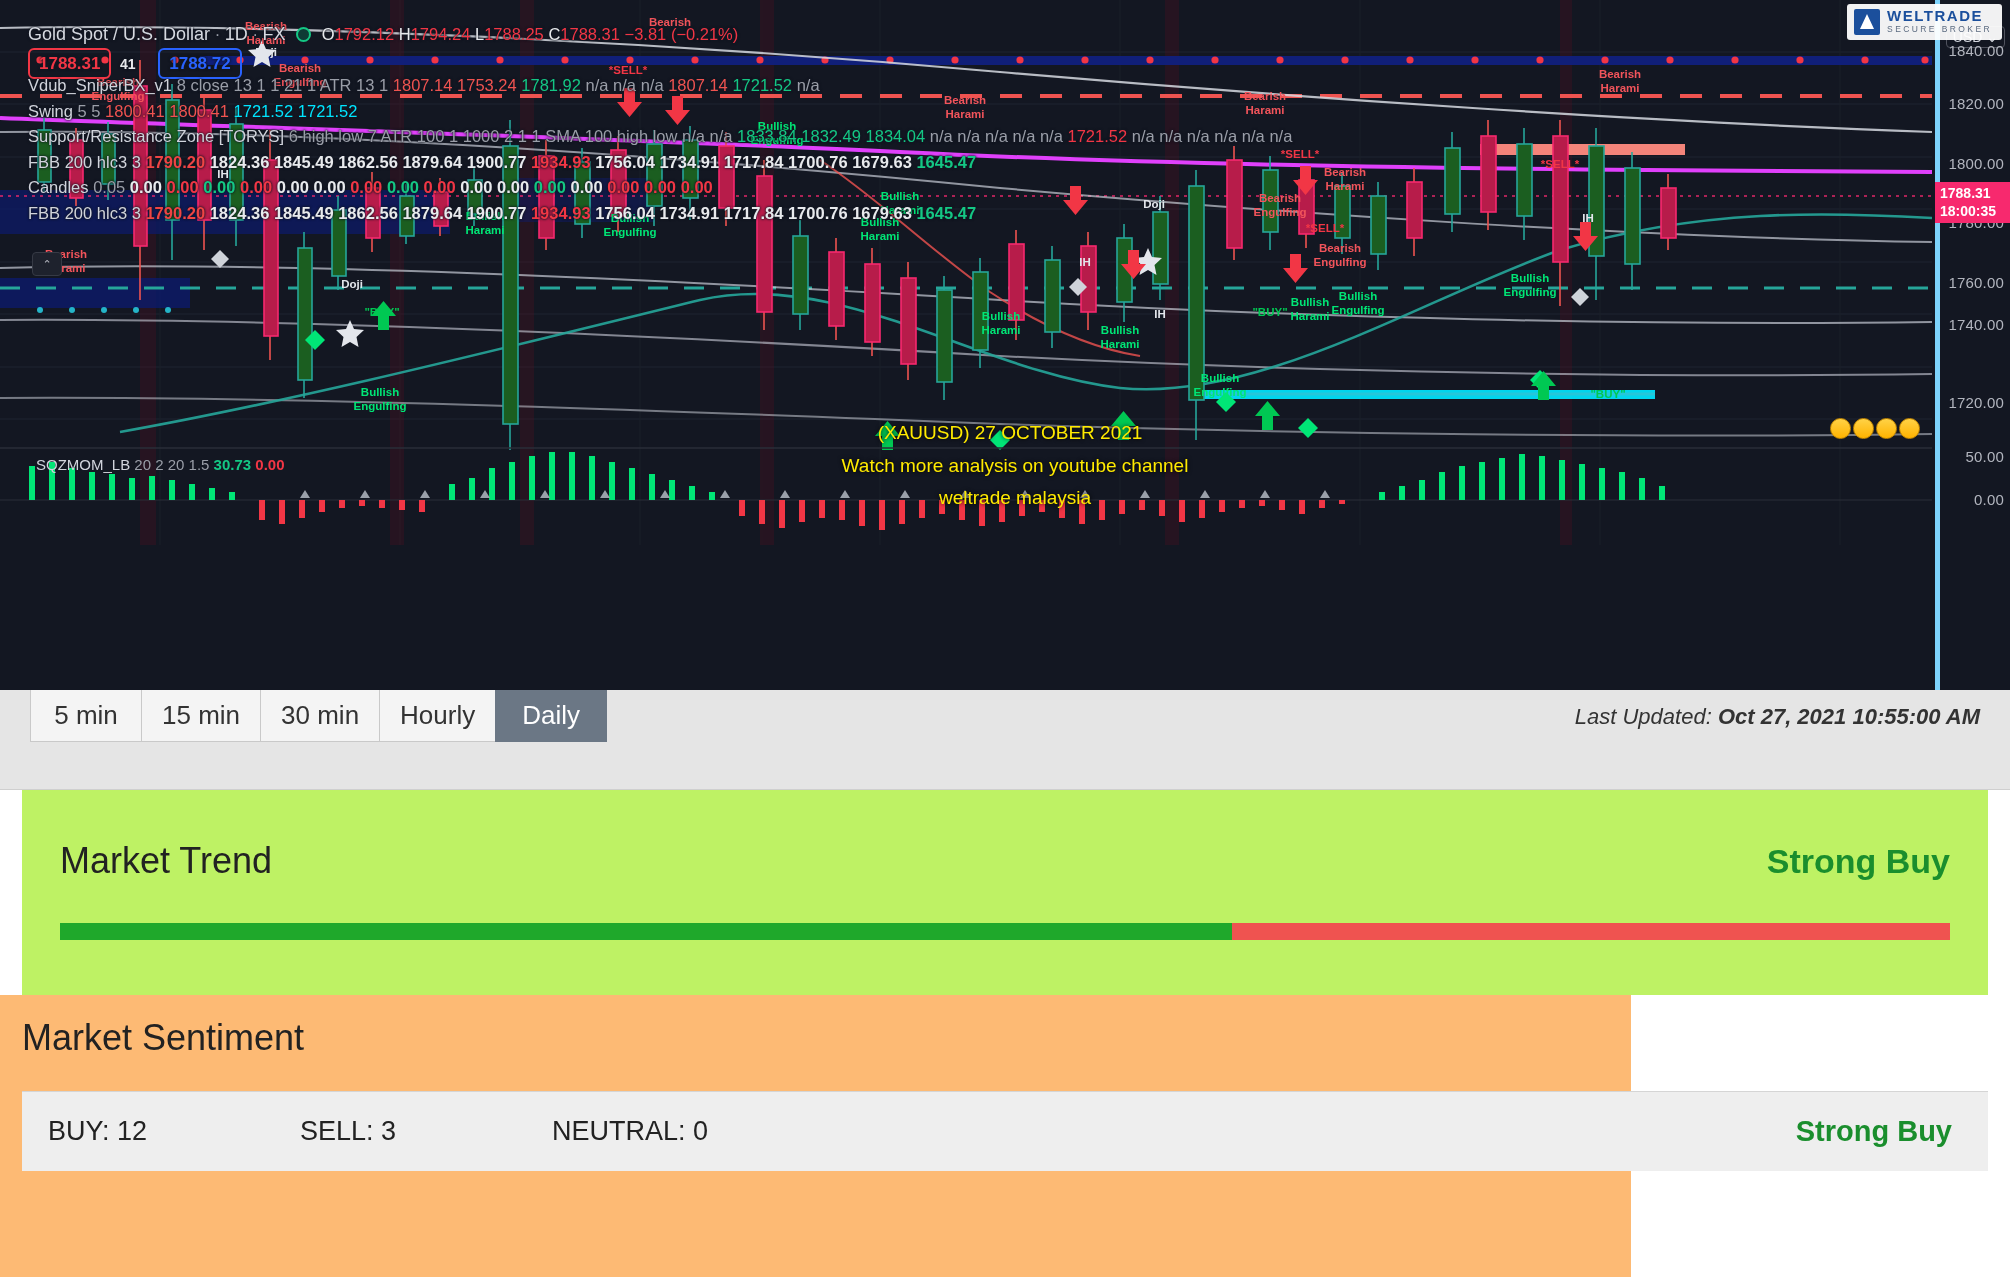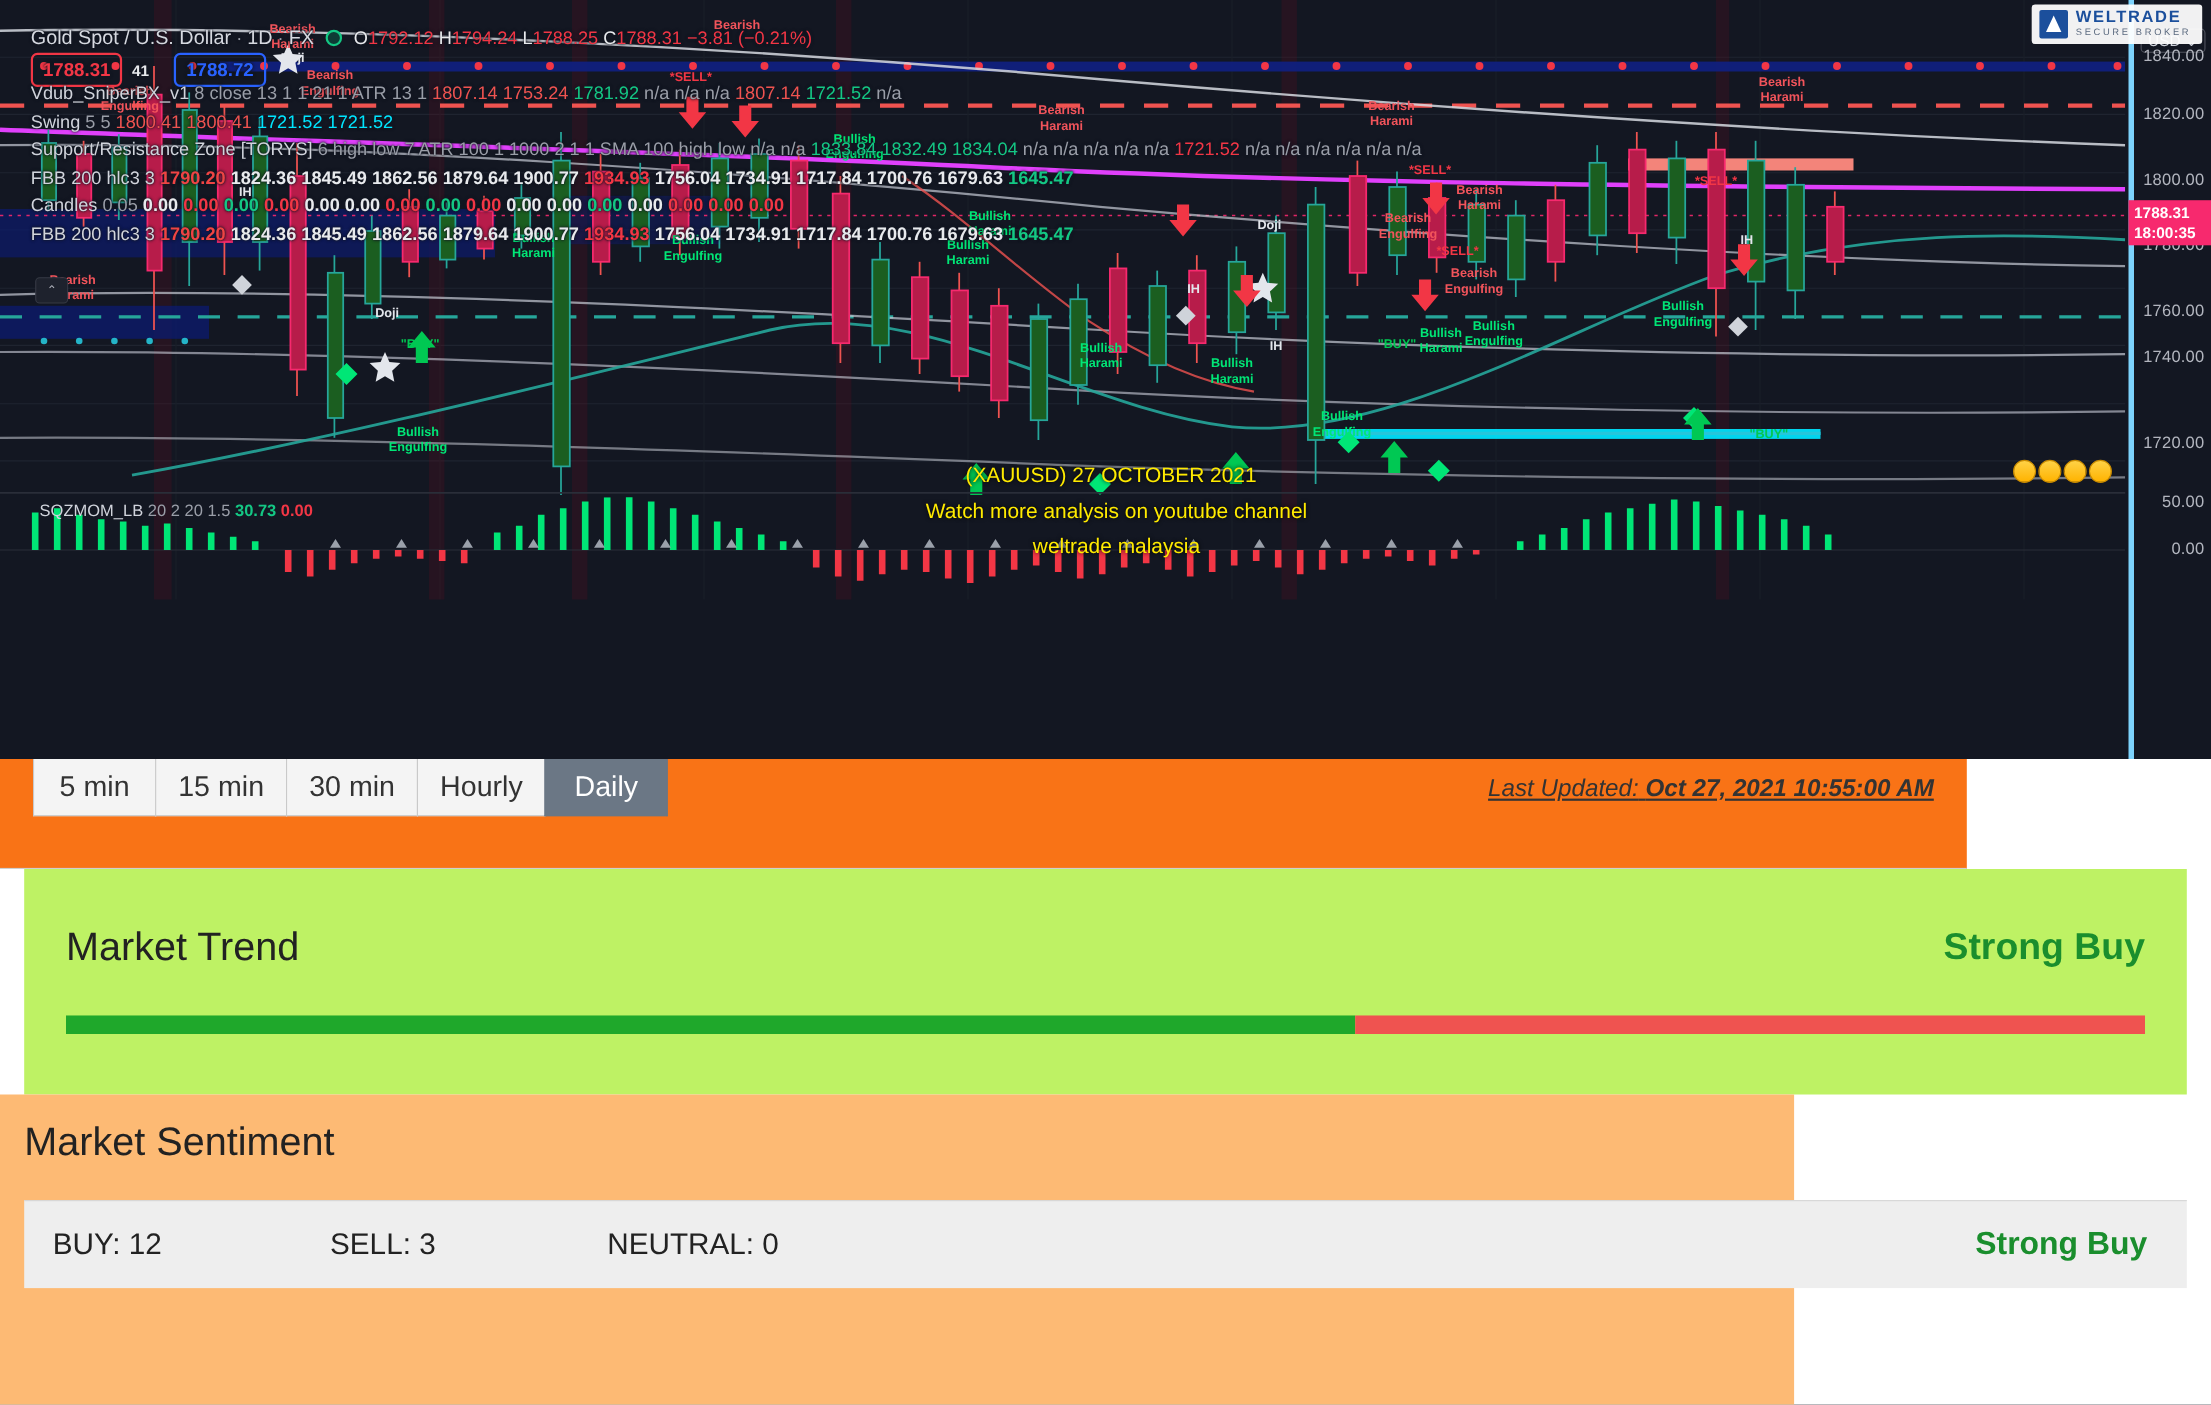--- a/index.html
+++ b/index.html
@@ -125,36 +125,36 @@
     background:linear-gradient(#ffd246,#ffb300);
     border:1px solid #c98b00;
   }
 
   
   .patt { font-size:11.5px; font-weight:bold; text-anchor:middle; }
 
   
   .tf-bar {
     position:relative;
-    width:1788px; height:100px;
-    background:#f97316;
+    width:2010px; height:100px;
+    background:#e5e5e5;
     border-bottom:1px solid #cfcfcf;
   }
   .tf-tabs { position:absolute; left:30px; top:0; display:flex; }
   .tf-tab {
     height:52px; min-width:112px; padding:0 20px;
     background:#f4f4f4; border:1px solid #c9c9c9; border-top:none;
     margin-right:-1px;
     display:flex; align-items:center; justify-content:center;
     font-size:26px; color:#333;
   }
   .tf-tab.active { background:#6b7785; color:#fff; border-color:#6b7785; }
   .last-updated {
     position:absolute; right:30px; top:14px;
-    font-size:22px; font-style:italic; color:#333;text-decoration:underline;
+    font-size:22px; font-style:italic; color:#333;
   }
   .last-updated b { font-weight:bold; }
 
   
   .trend-card {
     position:relative;
     margin:0 22px; width:1966px; height:205px;
     background:#bef264;
   }
   .trend-head {

